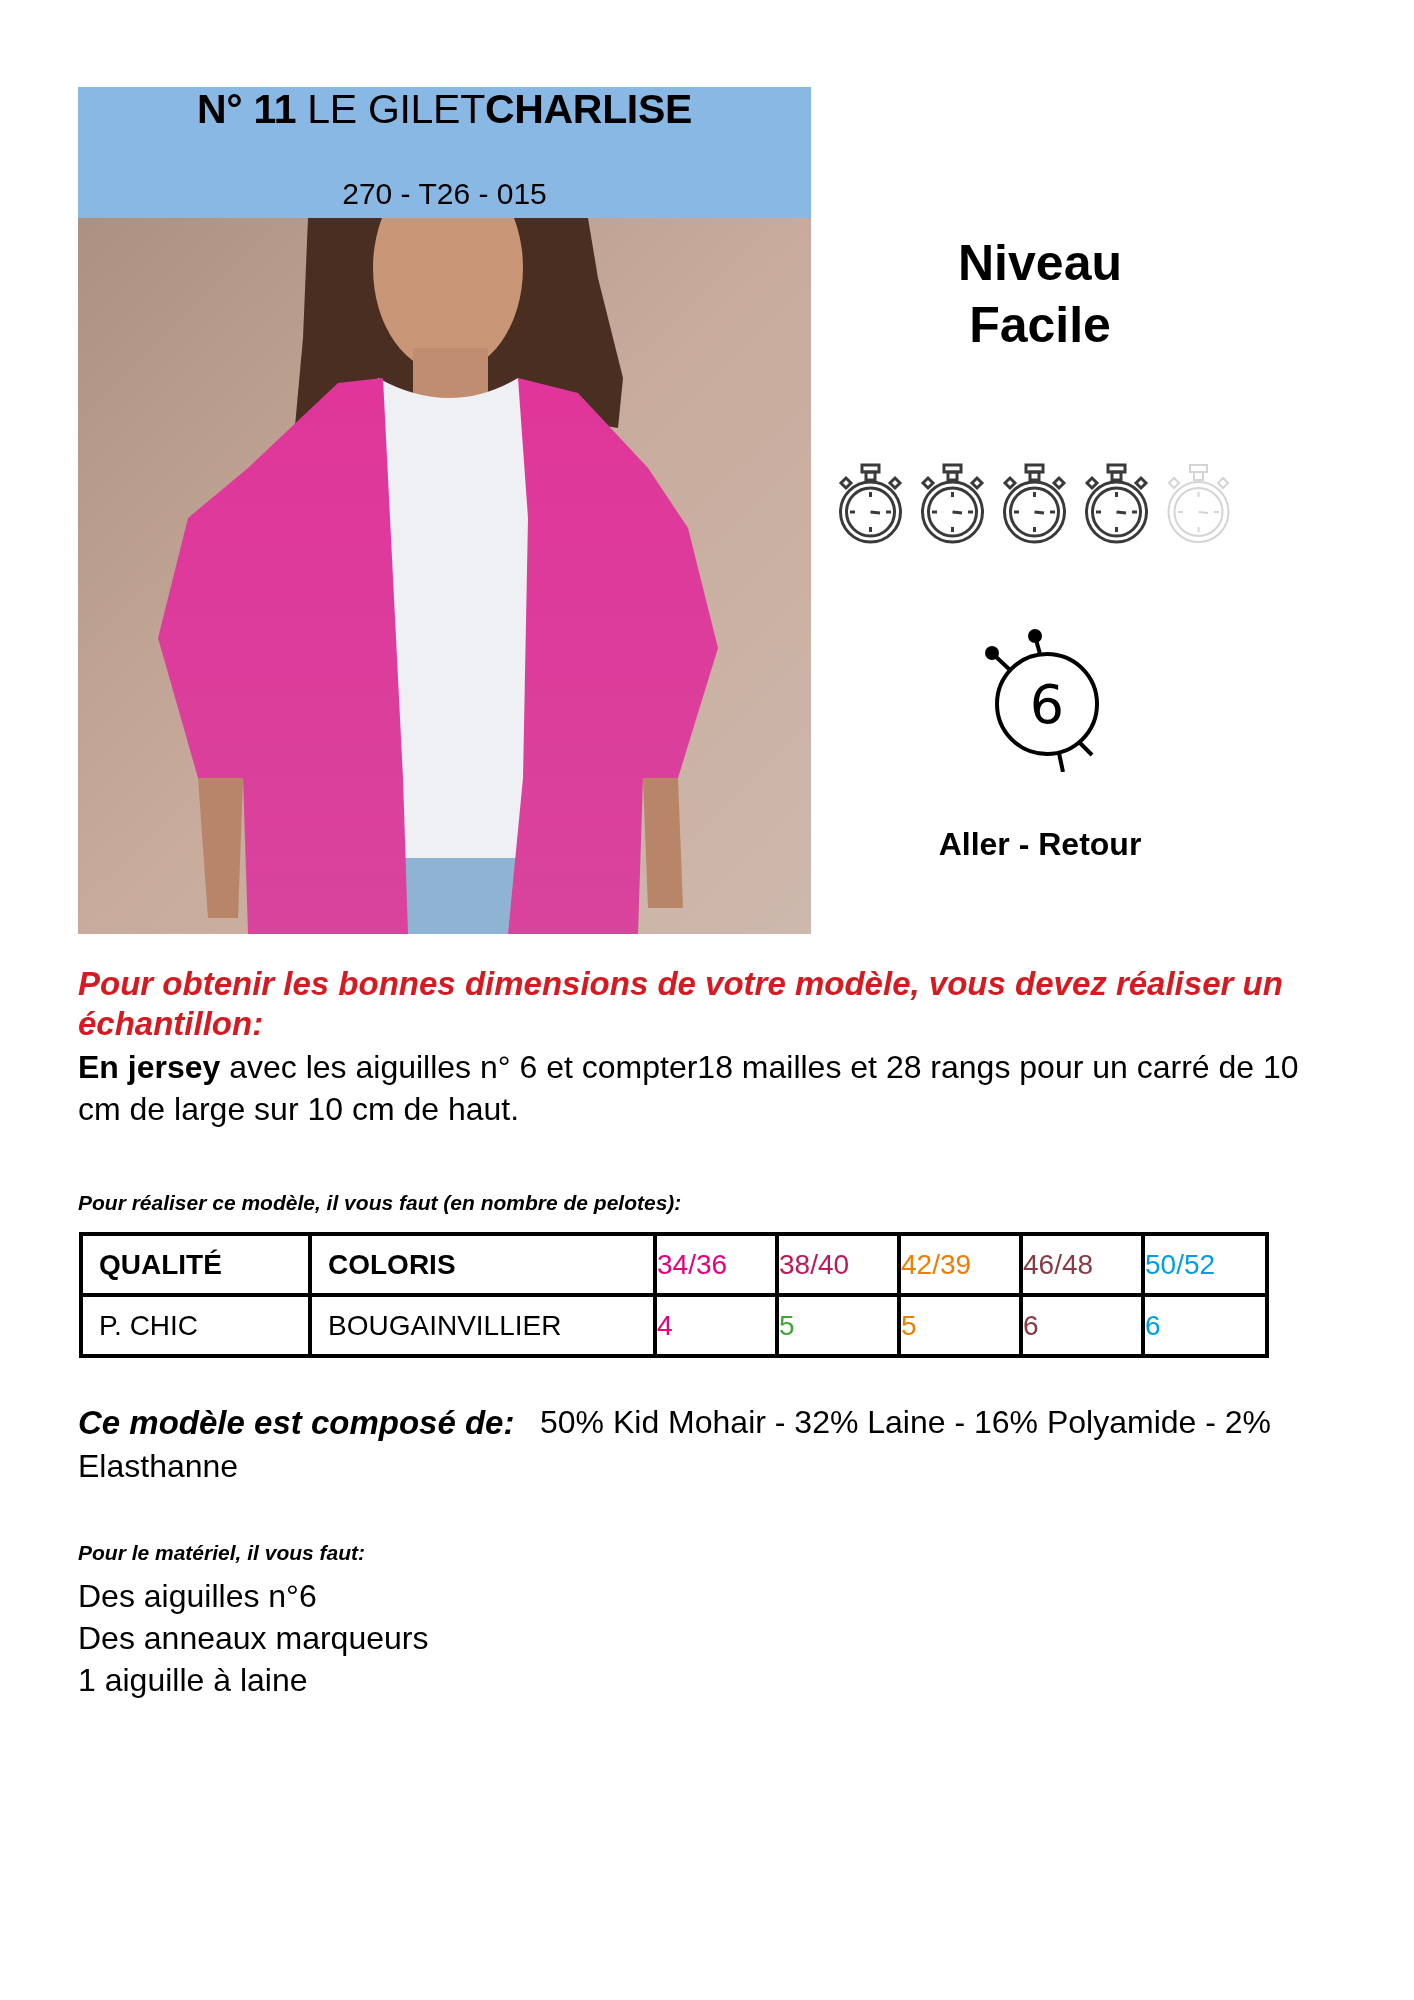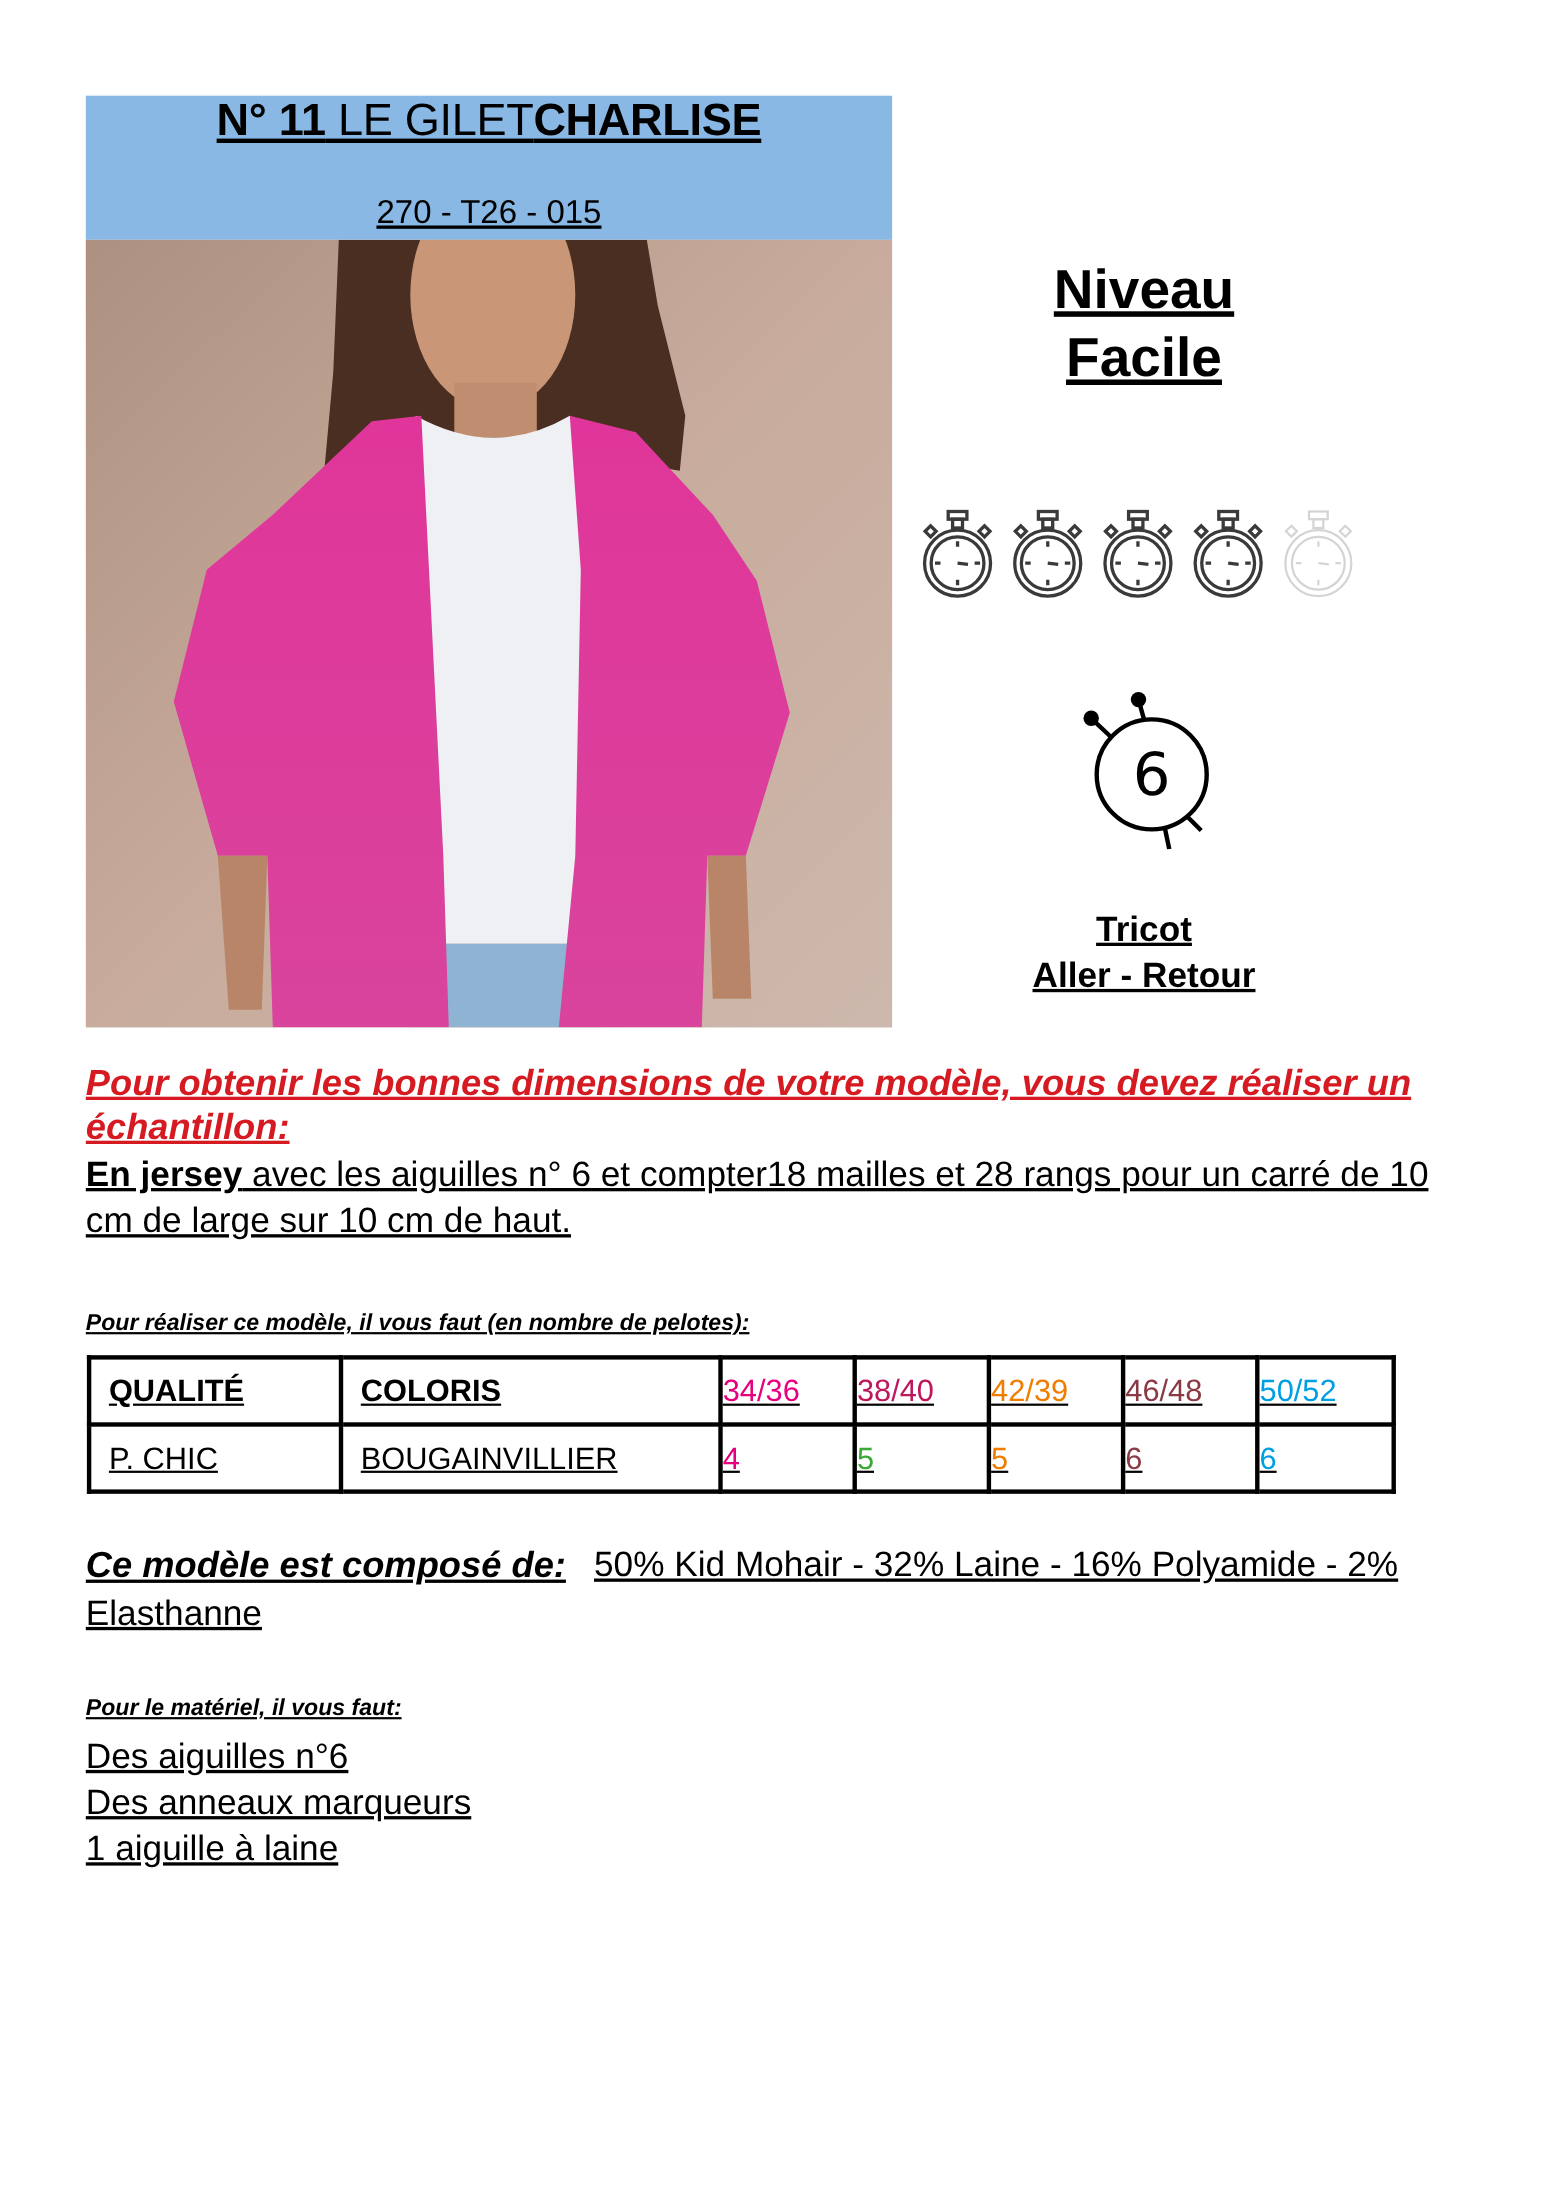--- a/index.html
+++ b/index.html
@@ -1,20 +1,20 @@
 <!DOCTYPE html>
 <html><head>
   <meta charset="utf-8">
   <style>
     html, body { margin: 0; padding: 0; background: #ffffff; }
     body {
       width: 1414px; height: 2000px; position: relative; overflow: hidden;
       font-family: "Liberation Sans", sans-serif; color: #000;
     }
-    .abs { position: absolute; text-decoration: underline; }
+    .abs { position: absolute; }
 
     
     .header-band {
       left: 78px; top: 87px; width: 733px; height: 131px;
       background: #89b8e4;
     }
     .header-title {
       left: 78px; top: 84px; width: 733px; text-align: center;
       font-size: 41px; line-height: 50px; letter-spacing: -0.3px;
     }
@@ -219,21 +219,20 @@
       <line x1="104" y1="120" x2="117" y2="133"></line>
       <line x1="84" y1="131" x2="88" y2="150"></line>
     </g>
     <circle cx="17" cy="31" r="7" fill="#000"></circle>
     <circle cx="60" cy="14" r="7" fill="#000"></circle>
     <text x="72" y="101" text-anchor="middle" font-family="DejaVu Sans, sans-serif" font-size="54" font-weight="normal" fill="#000">6</text>
   </svg>
 </div>
 
 <div class="abs technique">
-  <div>Tricot</div>
   <div>Aller - Retour</div>
 </div>
 
 <div class="abs red-heading">Pour obtenir les bonnes dimensions de votre modèle, vous devez réaliser un échantillon:</div>
 <div class="abs gauge">
   <span class="b">En jersey</span><span> avec les aiguilles n° 6 et compter18 mailles et 28 rangs pour un carré de 10 cm de large sur 10 cm de haut.</span>
 </div>
 
 <div class="abs section-heading" style="top:1183px;">Pour réaliser ce modèle, il vous faut (en nombre de pelotes):</div>
 

